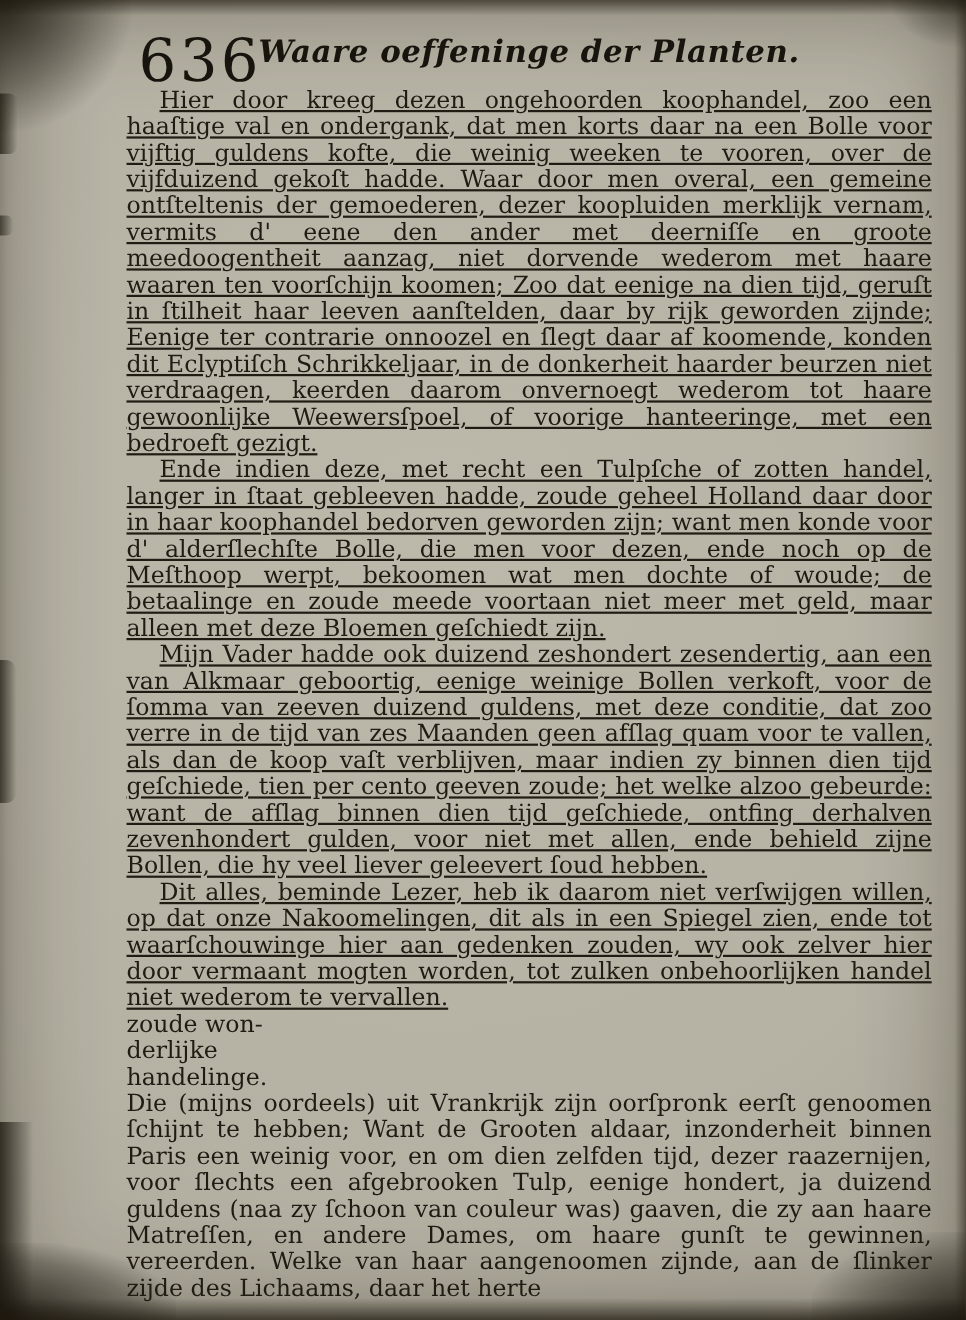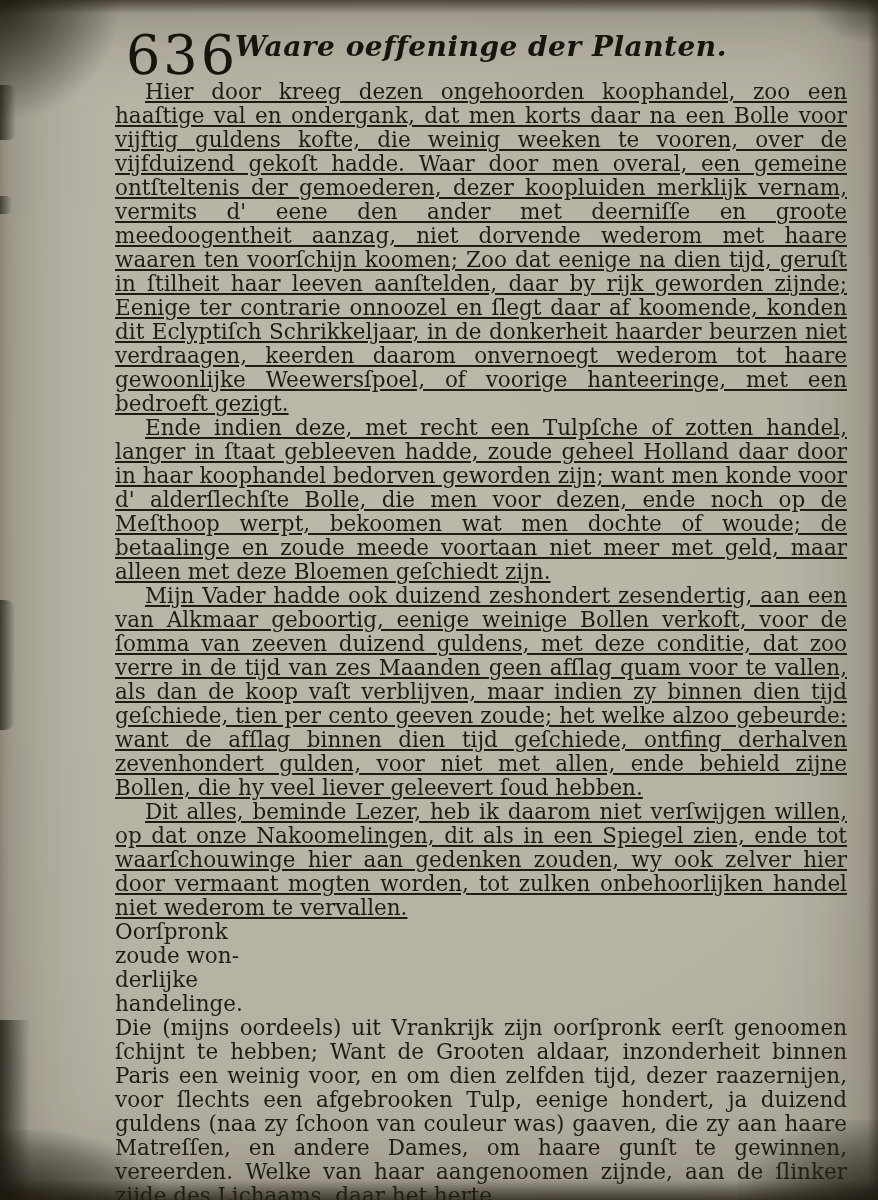--- a/index.html
+++ b/index.html
@@ -98,21 +98,21 @@
   <div class="running-title">Waare oeffeninge der Planten.</div>
 
   <main class="body-text">
     <p>Hier door kreeg dezen ongehoorden koophandel, zoo een haaſtige val en ondergank, dat men korts daar na een Bolle voor vijftig guldens kofte, die weinig weeken te vooren, over de vijfduizend gekoſt hadde. Waar door men overal, een gemeine ontſteltenis der gemoederen, dezer koopluiden merklijk vernam, vermits d' eene den ander met deerniſſe en groote meedoogentheit aanzag, niet dorvende wederom met haare waaren ten voorſchijn koomen; Zoo dat eenige na dien tijd, geruſt in ſtilheit haar leeven aanſtelden, daar by rijk geworden zijnde; Eenige ter contrarie onnoozel en ſlegt daar af koomende, konden dit Eclyptiſch Schrikkeljaar, in de donkerheit haarder beurzen niet verdraagen, keerden daarom onvernoegt wederom tot haare gewoonlijke Weewersſpoel, of voorige hanteeringe, met een bedroeft gezigt.</p>
     <p>Ende indien deze, met recht een Tulpſche of zotten handel, langer in ſtaat gebleeven hadde, zoude geheel Holland daar door in haar koophandel bedorven geworden zijn; want men konde voor d' alderſlechſte Bolle, die men voor dezen, ende noch op de Meſthoop werpt, bekoomen wat men dochte of woude; de betaalinge en zoude meede voortaan niet meer met geld, maar alleen met deze Bloemen geſchiedt zijn.</p>
     <p>Mijn Vader hadde ook duizend zeshondert zesendertig, aan een van Alkmaar geboortig, eenige weinige Bollen verkoft, voor de ſomma van zeeven duizend guldens, met deze conditie, dat zoo verre in de tijd van zes Maanden geen afſlag quam voor te vallen, als dan de koop vaſt verblijven, maar indien zy binnen dien tijd geſchiede, tien per cento geeven zoude; het welke alzoo gebeurde: want de afſlag binnen dien tijd geſchiede, ontfing derhalven zevenhondert gulden, voor niet met allen, ende behield zijne Bollen, die hy veel liever geleevert ſoud hebben.</p>
     <p>Dit alles, beminde Lezer, heb ik daarom niet verſwijgen willen, op dat onze Nakoomelingen, dit als in een Spiegel zien, ende tot waarſchouwinge hier aan gedenken zouden, wy ook zelver hier door vermaant mogten worden, tot zulken onbehoorlijken handel niet wederom te vervallen.</p>
     <p class="para-origin">
       <span class="margin-note">
         </span>
-      </p><div>Oorſpronk</div>
+      </p>
         <div>zoude won-</div>
         <div>derlijke</div>
         <div>handelinge.</div>
       
       <span>Die (mijns oordeels) uit Vrankrijk zijn oorſpronk eerſt genoomen ſchijnt te hebben; Want de Grooten aldaar, inzonderheit binnen Paris een weinig voor, en om dien zelfden tijd, dezer raazernijen, voor ſlechts een afgebrooken Tulp, eenige hondert, ja duizend guldens (naa zy ſchoon van couleur was) gaaven, die zy aan haare Matreſſen, en andere Dames, om haare gunſt te gewinnen, vereerden. Welke van haar aangenoomen zijnde, aan de ſlinker zijde des Lichaams, daar het herte</span>
     <p></p>
     
   </main>
 
   <div class="vignette"></div>

